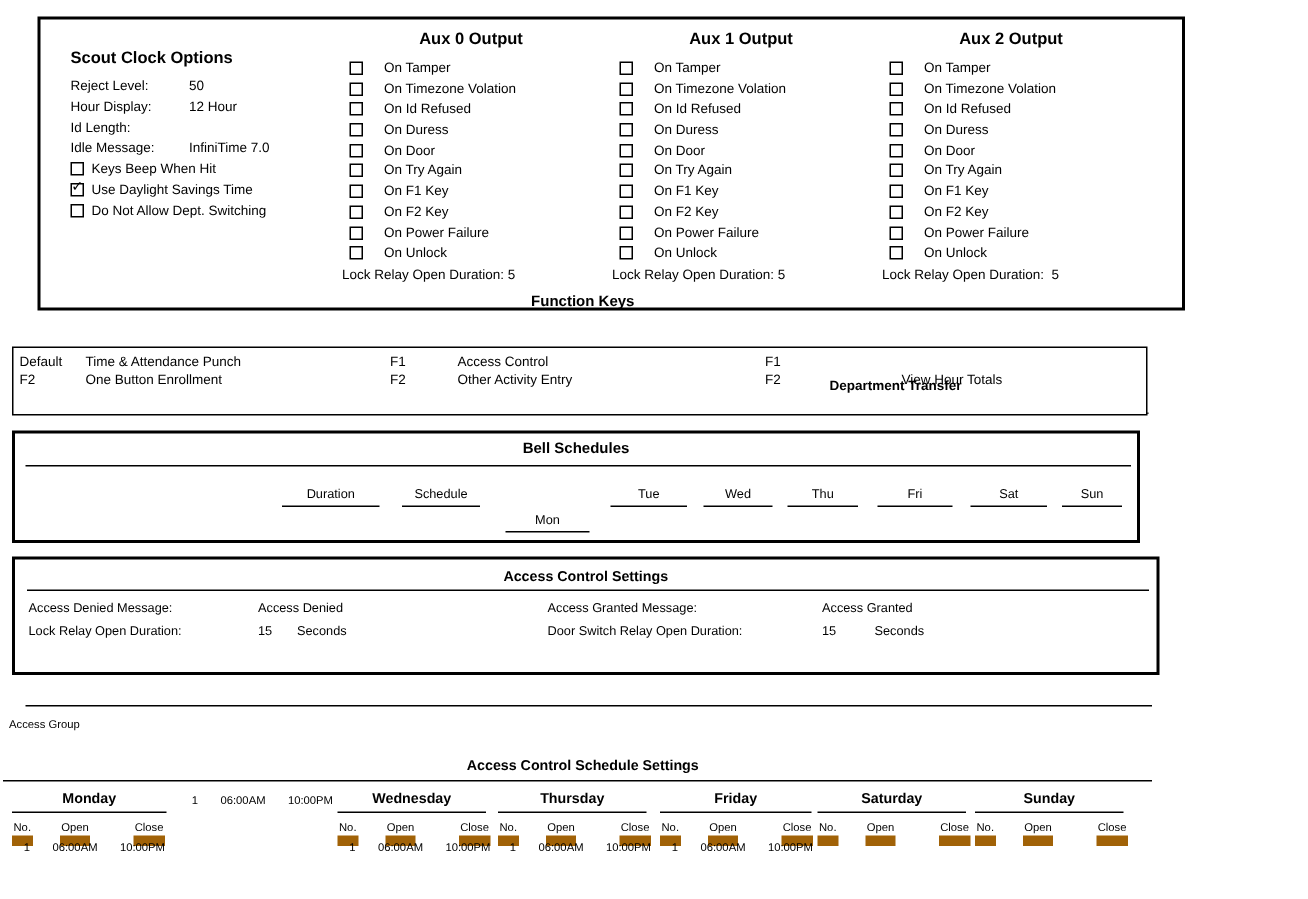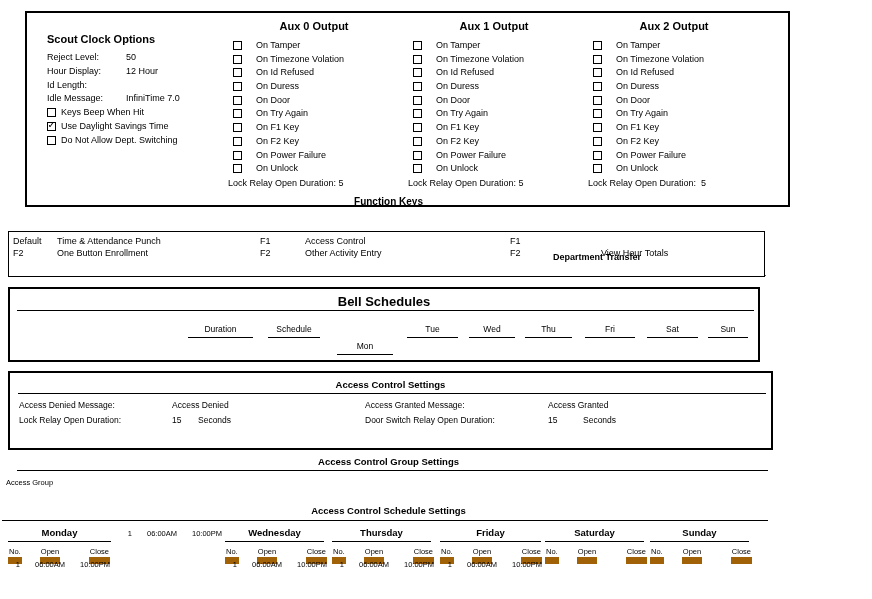--- a/index.html
+++ b/index.html
@@ -156,21 +156,21 @@
     <span class="fk-cell" style="left:251px;top:16px;">F2</span>
     <span class="fk-cell" style="left:296px;top:16px;">Other Activity Entry</span>
     <span class="fk-cell" style="left:501px;top:4px;">F1</span>
     <span class="fk-cell" style="left:544px;top:20px;font-weight:bold;">Department Transfer</span>
     <span class="fk-cell" style="left:501px;top:16px;">F2</span>
     <span class="fk-cell" style="left:544px;top:16px;margin-left:48px;">View Hour Totals</span>
   </div>
   <div class="abs" style="left:764px;top:268px;font-size:9px;">.</div>
 
   <div class="box2" style="left:8px;top:287px;width:748px;height:71px;">
-    <div class="abs ctr bold" style="left:0;top:5px;width:100%;font-size:13px;">Bell Schedules</div>
+    <div class="abs ctr bold" style="left:0;top:5px;width:100%;font-size:10px;">Bell Schedules</div>
     <div class="line" style="left:7px;top:21px;width:737px;"></div>
     <div class="bell-h" style="left:178px;top:35px;width:65px;">Duration</div>
     <div class="bell-h" style="left:258px;top:35px;width:52px;">Schedule</div>
     <div class="bell-h" style="left:327px;top:52px;width:56px;">Mon</div>
     <div class="bell-h" style="left:397px;top:35px;width:51px;">Tue</div>
     <div class="bell-h" style="left:459px;top:35px;width:46px;">Wed</div>
     <div class="bell-h" style="left:515px;top:35px;width:47px;">Thu</div>
     <div class="bell-h" style="left:575px;top:35px;width:50px;">Fri</div>
     <div class="bell-h" style="left:637px;top:35px;width:51px;">Sat</div>
     <div class="bell-h" style="left:698px;top:35px;width:40px;">Sun</div>
@@ -184,21 +184,20 @@
     <span class="acs-text" style="left:355px;top:27px;">Access Granted Message:</span>
     <span class="acs-text" style="left:538px;top:27px;">Access Granted</span>
     <span class="acs-text" style="left:9px;top:42px;">Lock Relay Open Duration:</span>
     <span class="acs-text" style="left:162px;top:42px;">15</span>
     <span class="acs-text" style="left:188px;top:42px;">Seconds</span>
     <span class="acs-text" style="left:355px;top:42px;">Door Switch Relay Open Duration:</span>
     <span class="acs-text" style="left:538px;top:42px;">15</span>
     <span class="acs-text" style="left:573px;top:42px;">Seconds</span>
   </div>
 
-  <div class="sec-title" style="top:456px;font-size:9.5px;">Access Control Group Settings</div>
   <div class="line" style="left:17px;top:470px;width:751px;"></div>
   <div class="abs" style="left:6px;top:478px;font-size:7.5px;">Access Group</div>
 
   <div class="sec-title" style="top:505px;font-size:9.5px;">Access Control Schedule Settings</div>
   <div class="line" style="left:2px;top:520px;width:766px;"></div>
 
   <div class="day" style="left:8px;width:103px;">
     <div class="day-name">Monday</div>
     <div class="day-sub">
       <span class="sub-no"><span class="w">No.</span></span>

